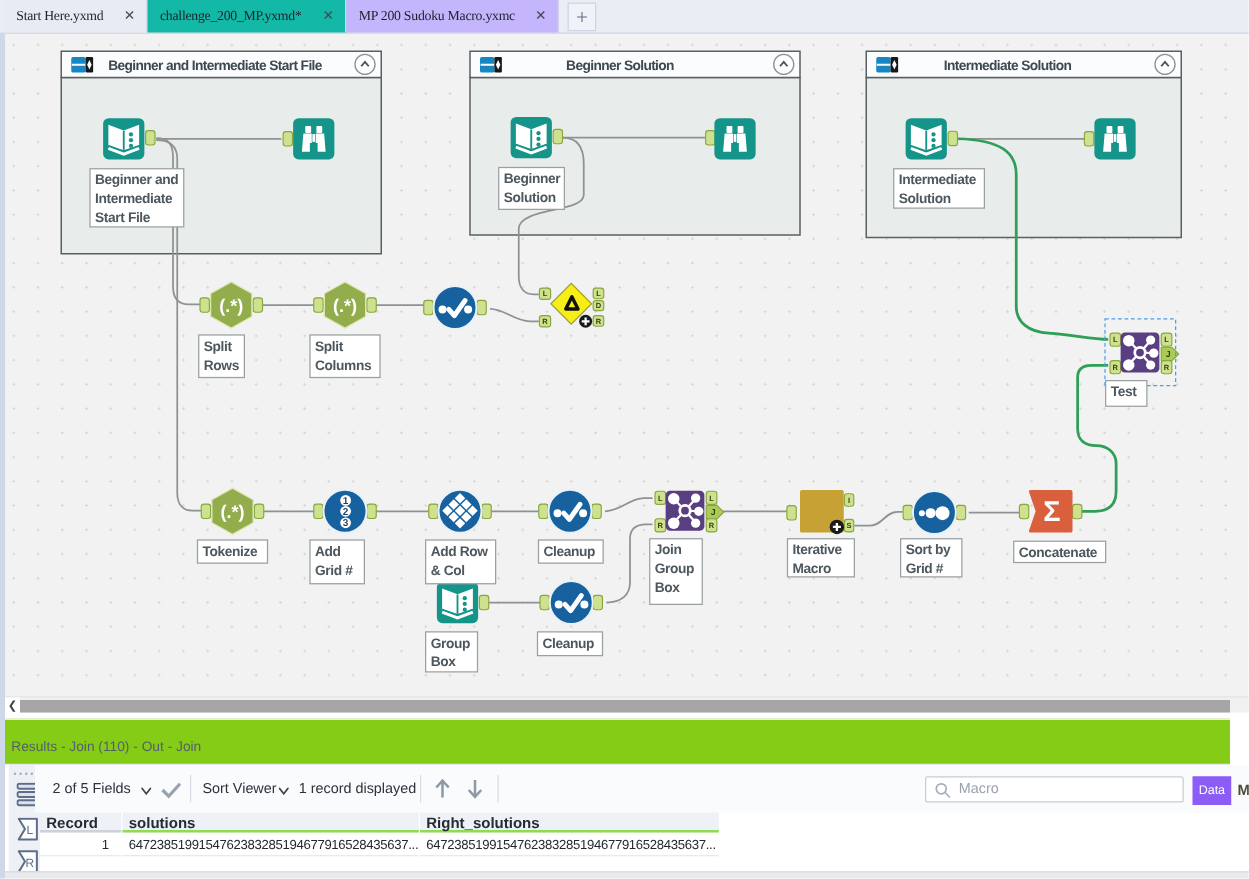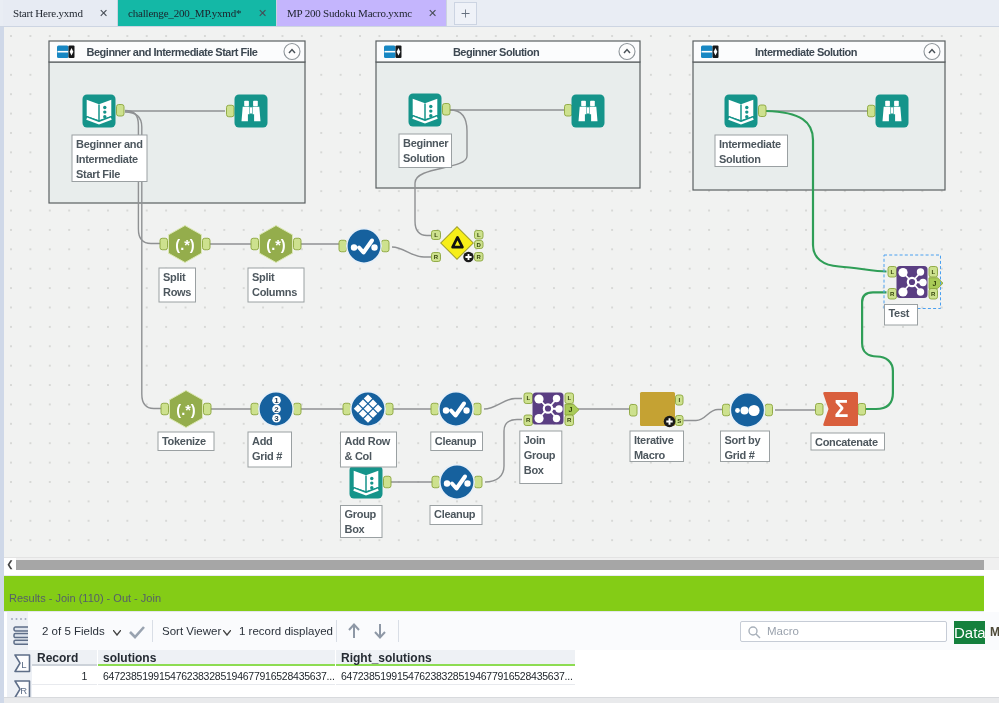--- a/index.html
+++ b/index.html
@@ -429,21 +429,21 @@
         <path d="M8 2 V15 M3 10 L8 15.5 L13 10" fill="none" stroke="#8e98a6" stroke-width="2"></path>
       </svg>
     <div class="sep" style="left:370px;"></div>
     <div style="position:absolute;left:712px;top:9px;width:207px;height:21px;background:#fff;border:1px solid #c6ccd6;border-radius:2px;">
       <svg width="13" height="13" style="position:absolute;left:7px;top:4px">
           <circle cx="5" cy="5" r="4" fill="none" stroke="#a8b0ba" stroke-width="1.4"></circle>
           <line x1="8" y1="8" x2="12" y2="12" stroke="#a8b0ba" stroke-width="1.4"></line>
         </svg>
       <span style="position:absolute;left:26px;top:3px;font-size:11.5px;color:#9aa2ad;">Macro</span>
     </div>
-    <div style="position:absolute;left:926px;top:9px;width:31px;height:23px;background:#15803d;color:#fff;font-size:15px;text-align:center;line-height:23px;">Data</div>
+    <div style="position:absolute;left:926px;top:9px;width:31px;height:23px;background:#8b5cf6;color:#fff;font-size:10px;text-align:center;line-height:23px;">Data</div>
     <span style="position:absolute;left:962px;top:13px;font-size:12px;font-weight:bold;color:#4e4a38;">M</span>
   </div>
   <div class="gridhdr" style="left:32px;width:65px;border-bottom:2px solid #ccd2d9;">
       <span class="cell" style="left:5px;">Record</span>
     </div>
   <div class="gridhdr" style="left:98px;width:237px;border-bottom:2px solid #8ddc52;">
       <span class="cell" style="left:5px;">solutions</span>
     </div>
   <div class="gridhdr" style="left:336px;width:239px;border-bottom:2px solid #8ddc52;">
       <span class="cell" style="left:5px;">Right_solutions</span>

